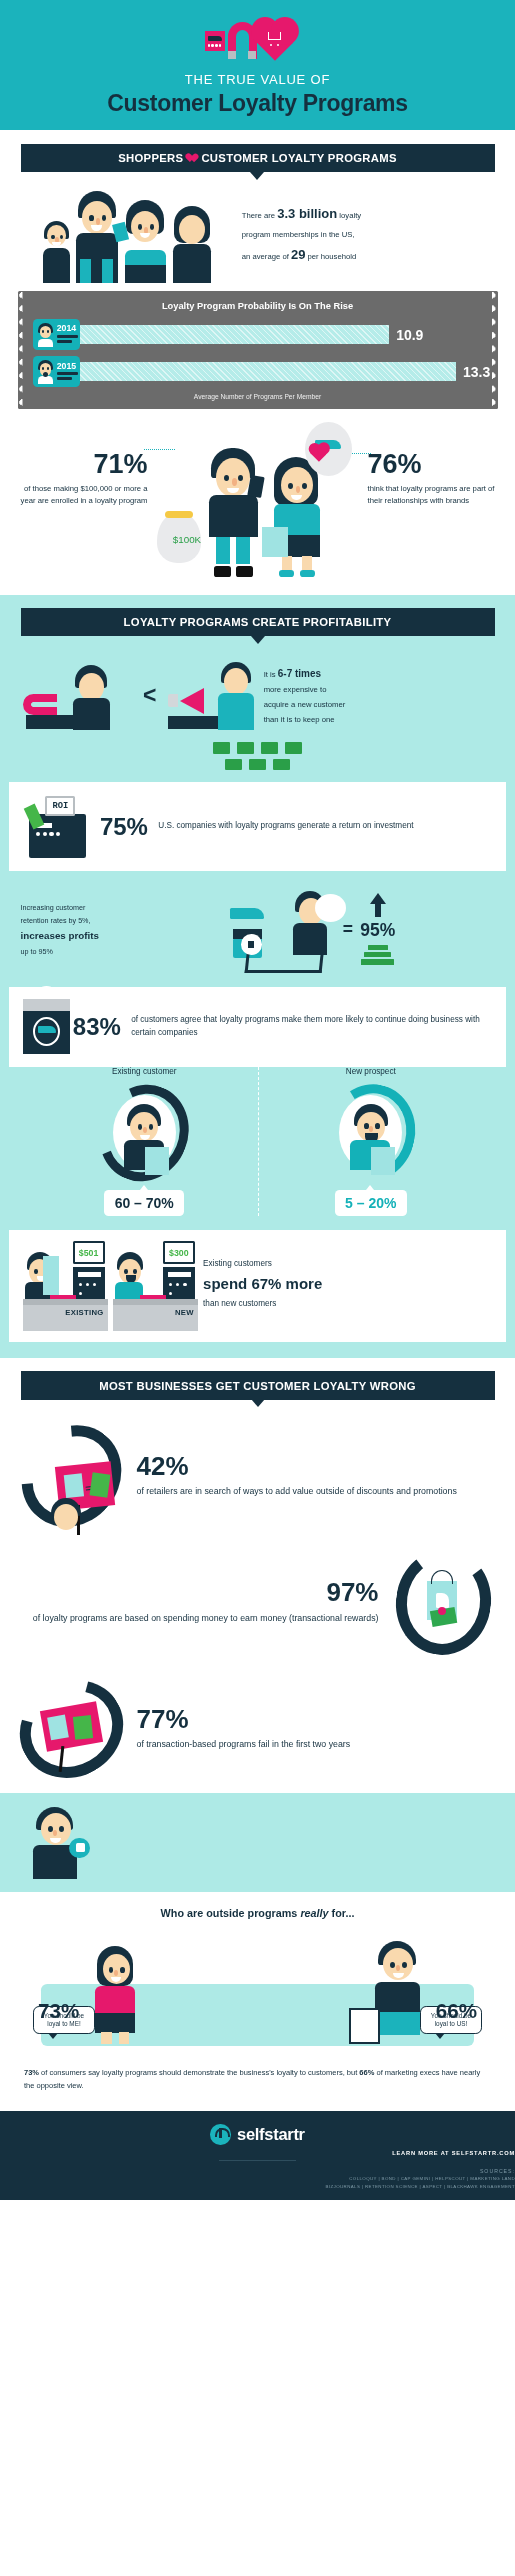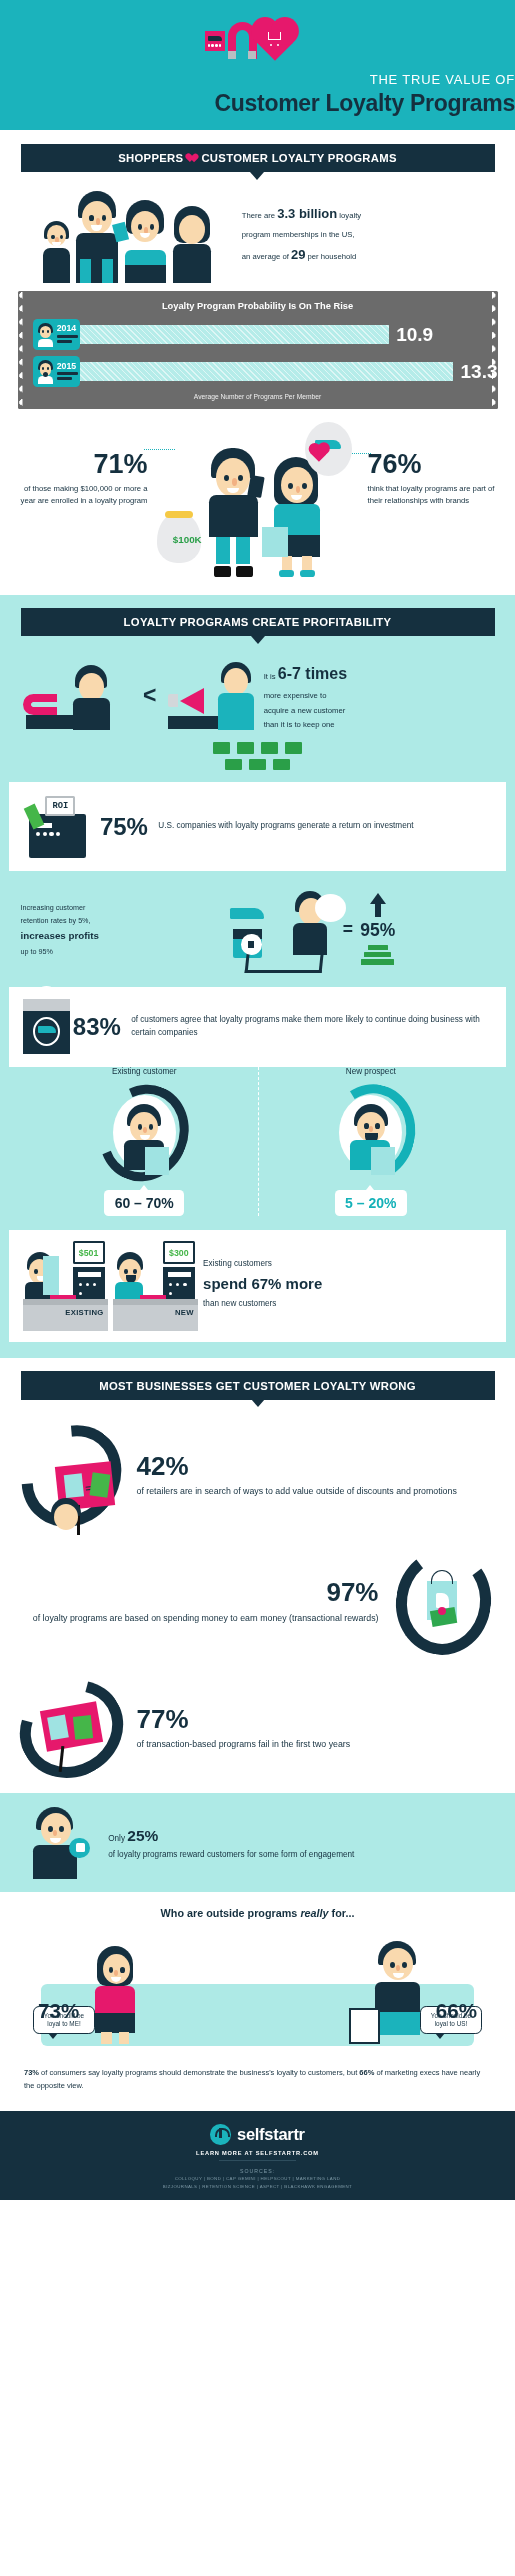--- a/index.html
+++ b/index.html
@@ -8,21 +8,21 @@
     font-family: "Liberation Sans", sans-serif;
     background: #ffffff;
     color: #15303f;
   }
   .page { width: 515px; position: relative; overflow: hidden; }
 
   
   .hero {
     background: #1bb3bc;
     padding: 17.5px 0 13.4px;
-    text-align: right;
+    text-align: center;
   }
   .magnet-logo { height: 47px; position: relative; width: 124px; margin: 0 auto 7.2px; }
   .mg-card {
     position: absolute; left: 9.3px; top: 13.4px; width: 20.6px; height: 20.6px;
     background: #e6186c;
   }
   .mg-card .shoe {
     position:absolute; left:3.1px; top:5.2px; width:14.4px; height:5.2px;
     background:#15303f; border-radius: 1px 5.2px 1.5px 1.5px;
   }
@@ -121,52 +121,52 @@
   .chip-face .f-torso{ position:absolute; left:1.5px; bottom:0; width:15.5px; height:8.2px; background:#fff; border-radius:4.6px 4.6px 0 0;}
   .chip-face .f-eye { width:2.1px;height:2.6px;background:#15303f;border-radius:50%;position:absolute;top:8.2px;}
   .chip-lines { margin-left:2.1px; }
   .chip-year { color:#fff; font-size:8.8px; font-weight:bold; line-height:1; margin-bottom:2.1px; }
   .chip-bar { height:2.6px; background:#15303f; border-radius:1px; margin-bottom:2.1px; }
   .bar-track { flex:1; position:relative; height:19.6px; display:flex; align-items:center; }
   .bar-fill {
     height:19.6px; background:#b5ece9;
     background-image: repeating-linear-gradient(45deg, rgba(255,255,255,.55) 0 1px, transparent 1px 4.1px);
   }
-  .bar-val { color:#fff; font-size:19px; font-weight:bold; margin-left:7.2px; }
+  .bar-val { color:#fff; font-size:14px; font-weight:bold; margin-left:7.2px; }
   .chart-caption { color:#efefef; font-size:6.7px; text-align:center; margin-top:4.1px; }
 
   
   .two-stat { display:flex; align-items:flex-start; padding: 13.4px 16.5px 12.4px; position:relative; }
   .stat-col { width: 131px; }
   .stat-col.left { text-align:right; padding-top:29px; }
   .stat-col.right { text-align:left; padding-top:29px; }
   .big-pct { font-size:27px; font-weight:bold; color:#15303f; line-height:1; }
   .stat-desc { font-size:7.7px; line-height:1.6; margin-top:5.2px; color:#15303f; }
   .couple { flex:1; height:155px; position:relative; }
   .moneybag {
     position:absolute; left:9.3px; bottom:14.4px; width:44px; height:49px;
     background:#e9eaec; border-radius: 40% 40% 46% 46% / 55% 55% 40% 40%;
   }
   .moneybag .tie { position:absolute; top:-2.1px; left:8.2px; width:28px; height:6.7px; background:#f5c945; border-radius:3.6px;}
-  .moneybag .amt { position:absolute; top:20.6px; left:16px; right:0; text-align:center; color:#2a9f48; font-size:9.8px; font-weight:bold;}
+  .moneybag .amt { position:absolute; top:20.6px; left:16px; right:0; text-align:center; color:#2a9f48; font-size:9.8px; font-weight:normal;}
   .bubble-shoe {
     position:absolute; right:15.5px; top:0; width:47px; height:54px; background:#e9eaec; border-radius:50%;
   }
   .bubble-shoe .sh { position:absolute; left:10.3px; top:18.5px; width:26px; height:8.8px; background:#1bb3bc; border-radius:1.5px 8.2px 1.5px 1.5px;}
   .bubble-shoe .ht { position:absolute; left:8.2px; top:25px; width:12.4px; height:12.4px; background:#e6186c; transform:rotate(-45deg); border-radius:0 0 2.1px 0;}
   .bubble-shoe .ht:before,.bubble-shoe .ht:after{content:"";position:absolute;width:12.4px;height:12.4px;background:#e6186c;border-radius:50%;}
   .bubble-shoe .ht:before{top:-6.2px;left:0;} .bubble-shoe .ht:after{left:6.2px;top:0;}
   .dotline { position:absolute; border-top:1.5px dotted #1bb3bc; }
 
   
   .sec-mint { background:#aeeae6; padding-bottom: 15.5px; }
   .mint-row { display:flex; align-items:center; padding: 13.4px 20.6px 0; }
   .vs-sign { font-size:23px; font-weight:bold; color:#15303f; margin:0 9.3px; }
   .times-text { font-size:7.7px; line-height:1.9; color:#15303f; }
-  .times-text .big { font-size:16px; font-weight:bold; }
+  .times-text .big { font-size:10px; font-weight:bold; }
   .megaphone { width:36px; height:26px; position:relative; }
   .megaphone .cone { width:0;height:0;border-top:13px solid transparent;border-bottom:13px solid transparent;border-right:24px solid #e6186c; position:absolute; right:0;}
   .megaphone .back { position:absolute; left:0; top:6.2px; width:10.3px; height:13.4px; background:#d3d7da; border-radius:2.1px 0 0 2.1px;}
 
   .roi-strip { background:#fff; margin: 10.3px 9.3px 0; padding: 13.4px 15.5px; display:flex; align-items:center; }
   .roi-machine { width:72px; height:62px; position:relative; flex:none; }
   .roi-machine .body { position:absolute; bottom:0; left:4.1px; width:57px; height:44px; background:#15303f; border-radius:2.1px;}
   .roi-machine .scr { position:absolute; left:20.6px; top:0; width:30px; height:20.6px; background:#fff; border:2.6px solid #b8bec2; border-radius:1.5px; display:flex;align-items:center;justify-content:center; font-family:"Liberation Mono", monospace; font-weight:bold; font-size:8.8px; color:#15303f;}
   .roi-machine .slot { position:absolute; left:11.3px; top:27px; width:15.5px; height:5.2px; background:#fff;}
   .roi-machine .keys { position:absolute; left:11.3px; top:36px; width:36px;}
@@ -260,21 +260,21 @@
     font-size:6.4px; line-height:1.35; text-align:center; position:relative; width:62px;
   }
   .speech:after{
     content:""; position:absolute; bottom:-6.2px; left:14.4px;
     border-left:5.2px solid transparent; border-right:5.2px solid transparent; border-top:6.2px solid #15303f;
   }
   .bottom-note { font-size:7.5px; line-height:1.7; padding: 11.3px 24px 13.4px; }
   .bottom-note b { font-weight:bold; }
 
   
-  .footer { background:#15303f; padding: 13.4px 0 11.3px; text-align:center; }
+  .footer { background:#15303f; padding: 13.4px 0 11.3px; text-align:right; }
   .footer .brand { display:flex; align-items:center; justify-content:center; gap:6.2px; }
   .footer .logo-mark {
     width:20.6px;height:20.6px;border-radius:50%;background:#1bb3bc;position:relative;
   }
   .footer .logo-mark:before{
     content:"";position:absolute;left:8.8px;top:3.6px;width:3.1px;height:10.3px;background:#15303f;
   }
   .footer .logo-mark:after{
     content:"";position:absolute;left:4.6px;top:4.1px;width:11.3px;height:6.2px;border:2.6px solid #15303f;
     border-bottom:none;border-radius:7.2px 7.2px 0 0;
@@ -760,26 +760,20 @@
         <div class="p-hair" style="left:12.4px;top:0;width:37px;height:23px;"></div>
         <div class="p-head" style="left:16.5px;top:6.2px;width:30px;height:32px;"></div>
         <div class="eye" style="left:24px;top:19.6px;width:5.2px;height:6.2px;"></div>
         <div class="eye" style="left:35px;top:19.6px;width:5.2px;height:6.2px;"></div>
         <div class="nose" style="left:29px;top:23px;"></div>
         <div class="smile" style="left:26px;top:31px;width:11.3px;height:5.2px;"></div>
         <div style="position:absolute;left:9.3px;top:38px;width:44px;height:34px;background:#15303f;border-radius:6.2px 6.2px 0 0;"></div>
         <div style="position:absolute;left:45px;top:31px;width:20.6px;height:20.6px;border-radius:50%;background:#1bb3bc;"></div>
         <div style="position:absolute;left:52px;top:36px;width:9.3px;height:9.3px;background:#fff;border-radius:1.5px;"></div>
       </div>
-      <div class="txt">
-        <div>
-          <span>Only </span><span class="hl">25%</span>
-        </div>
-        <div>of loyalty programs reward customers for some form of engagement</div>
-      </div>
     </div>
 
     <div class="who-title">
       <span>Who are outside programs </span><i>really</i><span> for...</span>
     </div>
 
     <div style="position:relative;height:134px;">
       <div class="who-band" style="position:absolute;left:20.6px;right:20.6px;bottom:9.3px;"></div>
       <div style="position:absolute;left:0;right:0;bottom:9.3px;display:flex;align-items:flex-end;justify-content:space-between;padding:0 33px;">
         <div style="display:flex;align-items:flex-end;gap:2.1px;">

